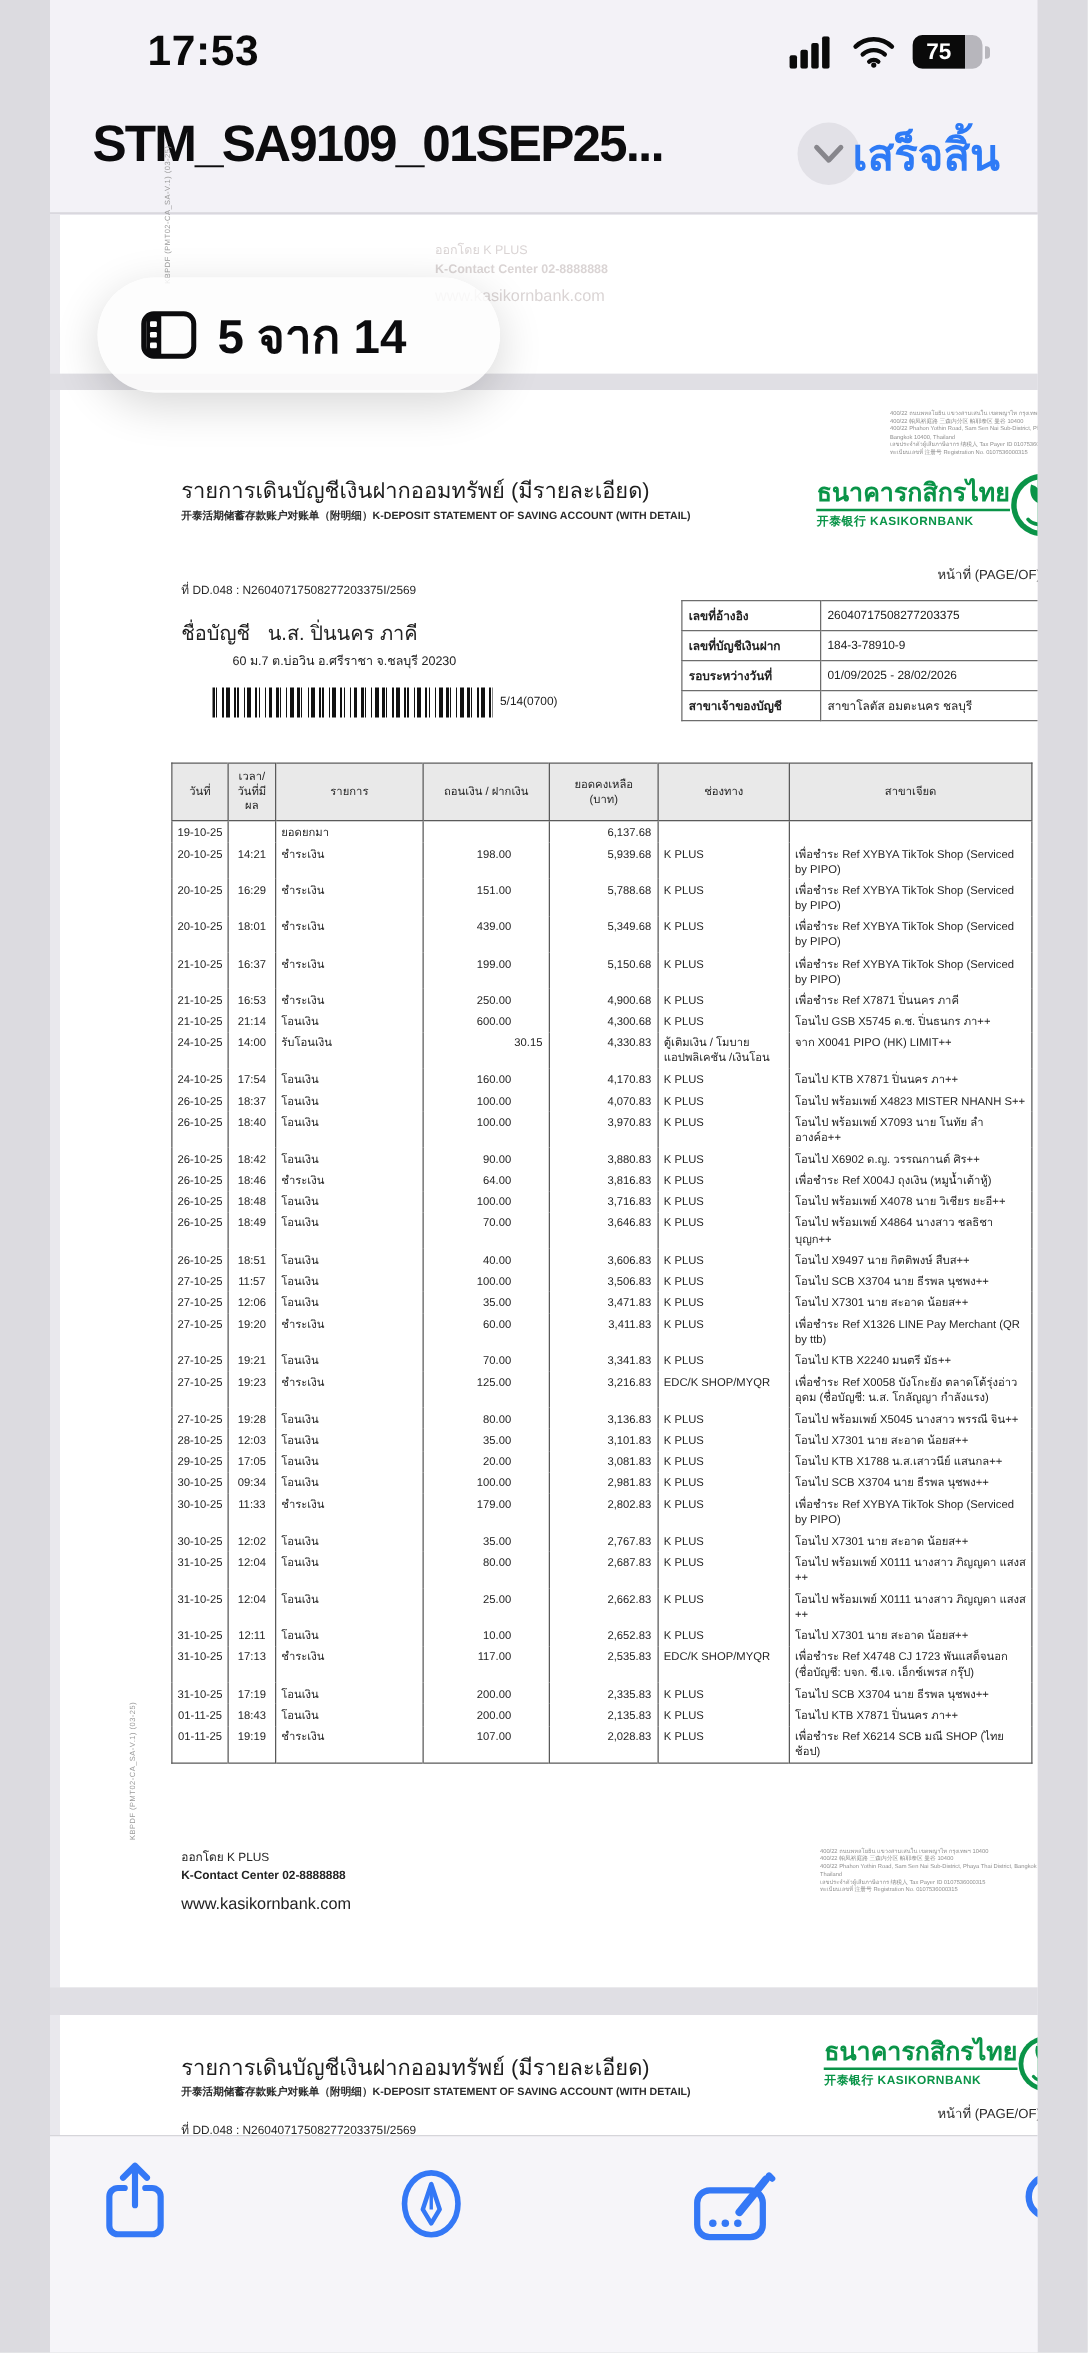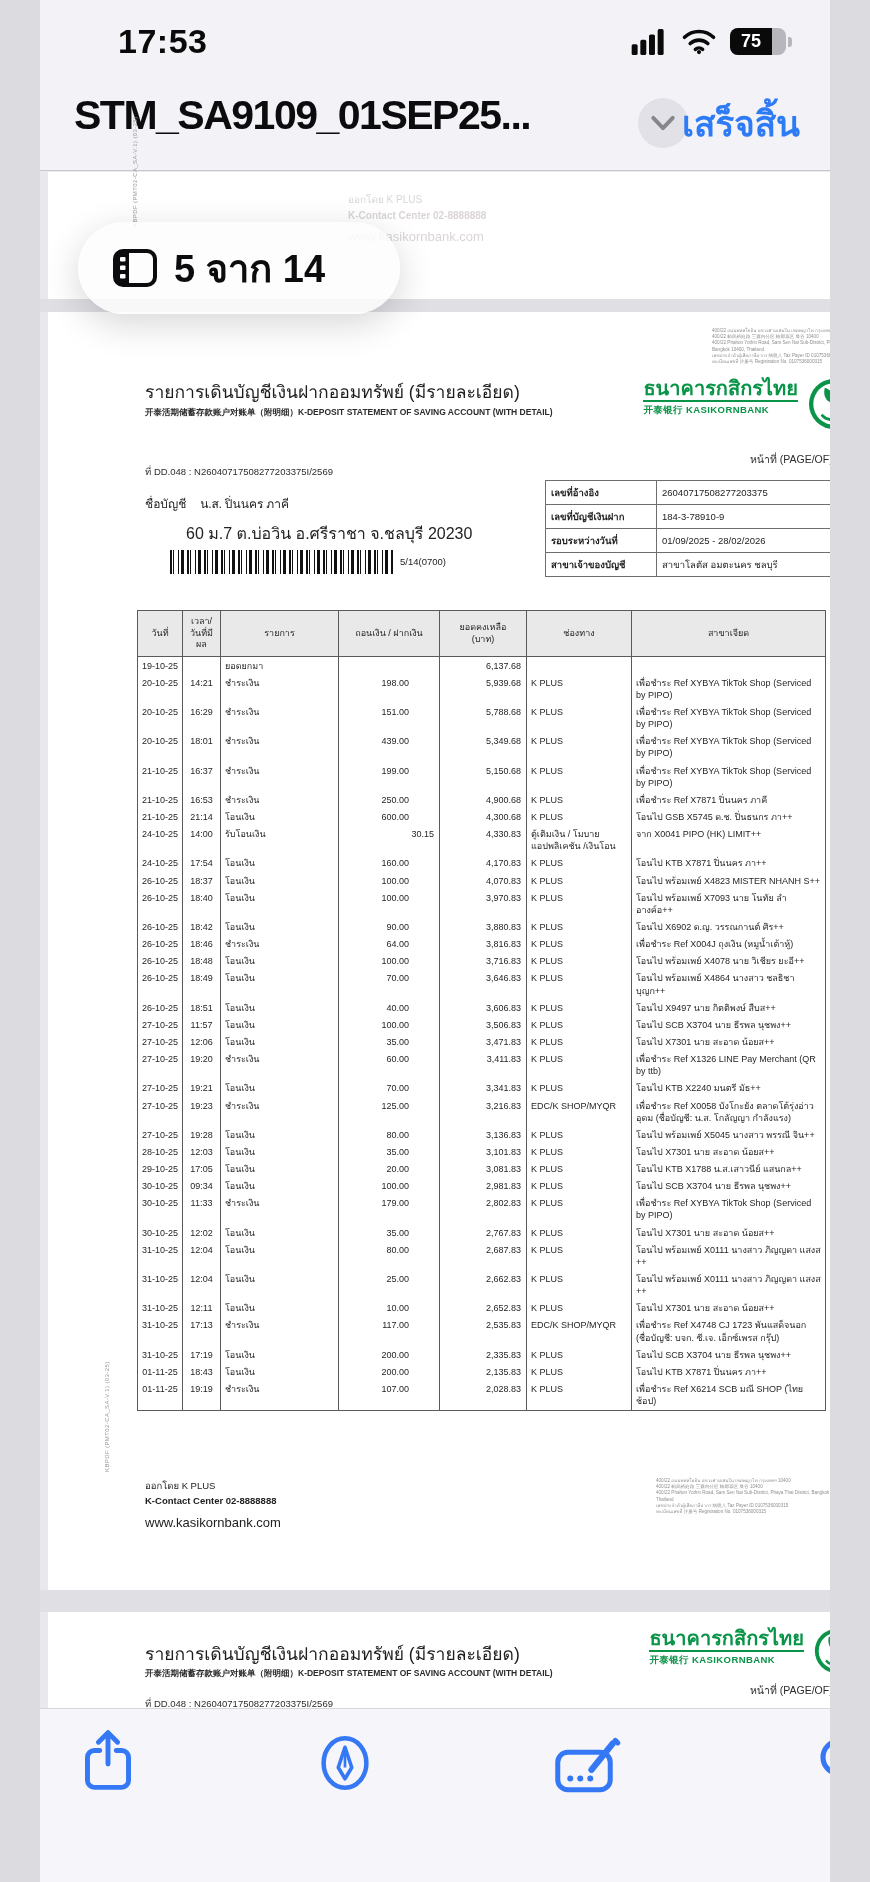--- a/index.html
+++ b/index.html
@@ -37,29 +37,29 @@
 
   
   .page-pill{position:absolute;left:38px;top:222px;width:322px;height:92px;border-radius:46px;
     background:rgba(253,253,253,.85);box-shadow:0 10px 36px rgba(0,0,0,.16);
     display:flex;align-items:center;gap:16px;padding-left:34px;box-sizing:border-box;}
   .page-pill .lbl{font-size:38px;font-weight:700;color:#0c0c0e;}
 
   
   .stmt-title{position:absolute;left:97px;font-size:17.5px;font-weight:400;color:#1d1d1d;}
   .stmt-subtitle{position:absolute;left:97px;font-size:8.5px;font-weight:700;color:#2b2b2b;}
-  .bank-logo{position:absolute;right:42px;display:flex;gap:10px;}
+  .bank-logo{position:absolute;right:42px;display:flex;align-items:center;}
   .bank-names{text-align:left;}
   .bank-thai{font-size:20px;font-weight:700;color:#0a9448;border-bottom:2.5px solid #0a9448;padding-bottom:1px;line-height:1.05;}
   .bank-en{font-size:9.5px;font-weight:700;color:#0a9448;letter-spacing:.4px;margin-top:2px;}
   .page-of{position:absolute;right:46px;font-size:10.5px;color:#2b2b2b;}
   .doc-no{position:absolute;left:97px;font-size:9.5px;color:#2b2b2b;}
-  .acct-line{position:absolute;left:97px;top:182px;font-size:12px;color:#222;font-family:Liberation Serif, serif;}
+  .acct-line{position:absolute;left:97px;top:182px;font-size:16px;color:#222;}
   .acct-line .name{margin-left:14px;}
-  .acct-addr{position:absolute;left:138px;top:209px;font-size:16px;color:#222;}
+  .acct-addr{position:absolute;left:138px;top:209px;font-size:10px;color:#222;}
 
   .info-table{position:absolute;left:497px;top:168px;border-collapse:collapse;}
   .info-table td{border:1px solid #6d6d6d;font-size:9.5px;padding:4px 5px;height:15px;color:#222;}
   .info-table td.k{font-weight:700;width:100px;}
   .info-table td.v{width:178px;margin-left:15px;}
 
   .barcode{position:absolute;left:122px;top:238px;width:224px;height:24px;
     background:repeating-linear-gradient(90deg,#111 0 2px,#fff 2px 3px,#111 3px 4px,#fff 4px 8px,#111 8px 9px,#fff 9px 11px,#111 11px 14px,#fff 14px 17px);}
   .barcode-caption{position:absolute;left:352px;top:244px;font-size:9.5px;color:#222;}
 

